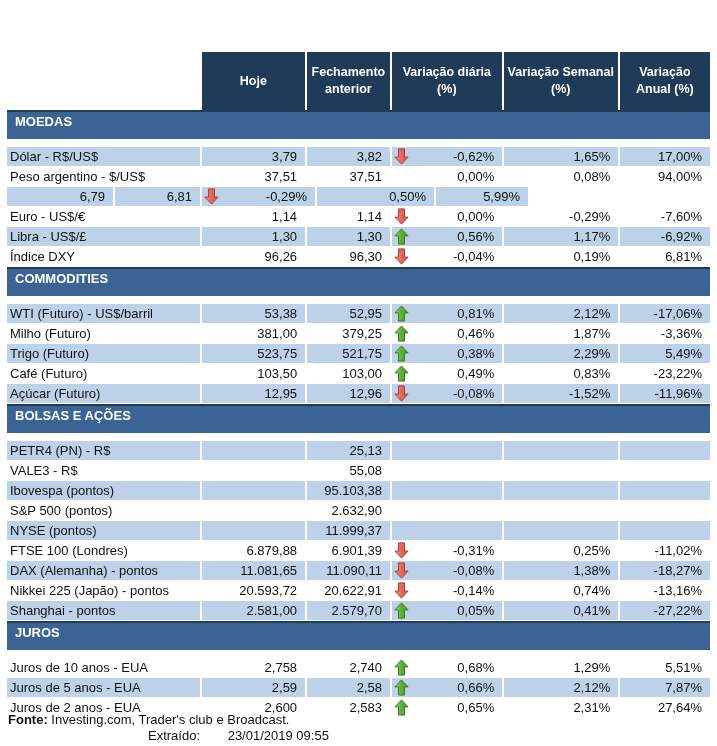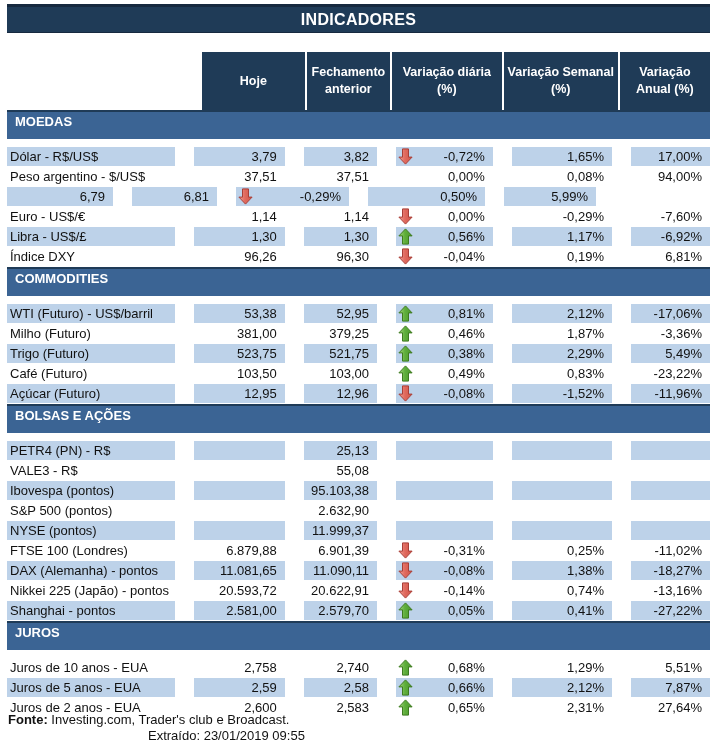--- a/index.html
+++ b/index.html
@@ -39,34 +39,34 @@
   .col-header .w-fech{padding:0 4px;}
   .col-header .w-vanu{padding:0 14px;}
 
   .band{
     height:25px;background:var(--band);border-top:2px solid var(--navy);
     color:#fff;font-weight:bold;font-size:13px;
     padding:2px 12px 0 8px;box-sizing:content-box;margin-bottom:8px;
   }
   .band + .rows{margin-bottom:0;}
 
-  .row{display:flex;gap:19px;height:19px;margin-bottom:1px;font-size:13px;}
+  .row{display:flex;gap:2px;height:19px;margin-bottom:1px;font-size:13px;}
   .row .cell{box-sizing:border-box;display:flex;align-items:center;overflow:hidden;white-space:nowrap;}
   .row .c-label{width:198px;padding-left:3px;}
   .row .c-num{justify-content:flex-end;padding-right:8px;}
   .row .c-vdia{justify-content:space-between;padding-right:8px;}
   .row .c-vdia .arrow-slot{width:16px;height:17px;display:flex;align-items:center;margin-left:2px;flex:0 0 auto;}
   .stripe-light .cell{background:var(--stripe);}
   .stripe-white .cell{background:#ffffff;}
 
   .footer{position:absolute;left:7px;bottom:2px;width:703px;font-size:13px;line-height:16px;}
   .footer .l1{padding-left:1px;}
   .footer .l1 b{font-weight:bold;}
   .footer .l2{padding-left:141px;}
-  .footer .l2 .ext-label{margin-right:0;}
+  .footer .l2 .ext-label{margin-right:24px;}
   svg.defsvg{position:absolute;width:0;height:0;}
 </style>
 </head>
 <body>
 
 <div id="page">
 
   <svg class="defsvg" aria-hidden="true">
     <defs>
       <linearGradient id="gGreen" x1="0" y1="0" x2="1" y2="0">
@@ -75,21 +75,20 @@
         <stop offset="1" stop-color="#4c9a2c"></stop>
       </linearGradient>
       <linearGradient id="gRed" x1="0" y1="0" x2="1" y2="0">
         <stop offset="0" stop-color="#f2a096"></stop>
         <stop offset="0.45" stop-color="#e06a5e"></stop>
         <stop offset="1" stop-color="#d15549"></stop>
       </linearGradient>
     </defs>
   </svg>
 
-  <div class="title-bar">INDICADORES</div>
 
   <div class="table-wrap">
     <div class="col-header">
       <div class="spacer"></div>
       <div class="hcell w-hoje">Hoje</div>
       <div class="hcell w-fech">Fechamento anterior</div>
       <div class="hcell w-vdia">Variação diária (%)</div>
       <div class="hcell w-vsem">Variação Semanal (%)</div>
       <div class="hcell w-vanu">Variação Anual (%)</div>
     </div>
@@ -99,21 +98,21 @@
           <div class="row stripe-light">
             <div class="cell c-label w-label">Dólar - R$/US$</div>
             <div class="cell c-num w-hoje">3,79</div>
             <div class="cell c-num w-fech">3,82</div>
             <div class="cell c-vdia w-vdia">
               <span class="arrow-slot">
                 <svg width="15" height="17" viewBox="0 0 15 17">
                   <path d="M7.5 16.1 L14.1 9.1 L10.5 9.1 L10.5 0.9 L4.5 0.9 L4.5 9.1 L0.9 9.1 Z" fill="url(#gRed)" stroke="#a83e37" stroke-width="1" stroke-linejoin="round"></path>
                 </svg>
               </span>
-              <span>-0,72%</span>
+              <span>-0,62%</span>
             </div>
             <div class="cell c-num w-vsem">1,65%</div>
             <div class="cell c-num w-vanu">17,00%</div>
           </div>
           <div class="row stripe-white">
             <div class="cell c-label w-label">Peso argentino - $/US$</div>
             <div class="cell c-num w-hoje">37,51</div>
             <div class="cell c-num w-fech">37,51</div>
             <div class="cell c-vdia w-vdia">
               <span class="arrow-slot"></span>

